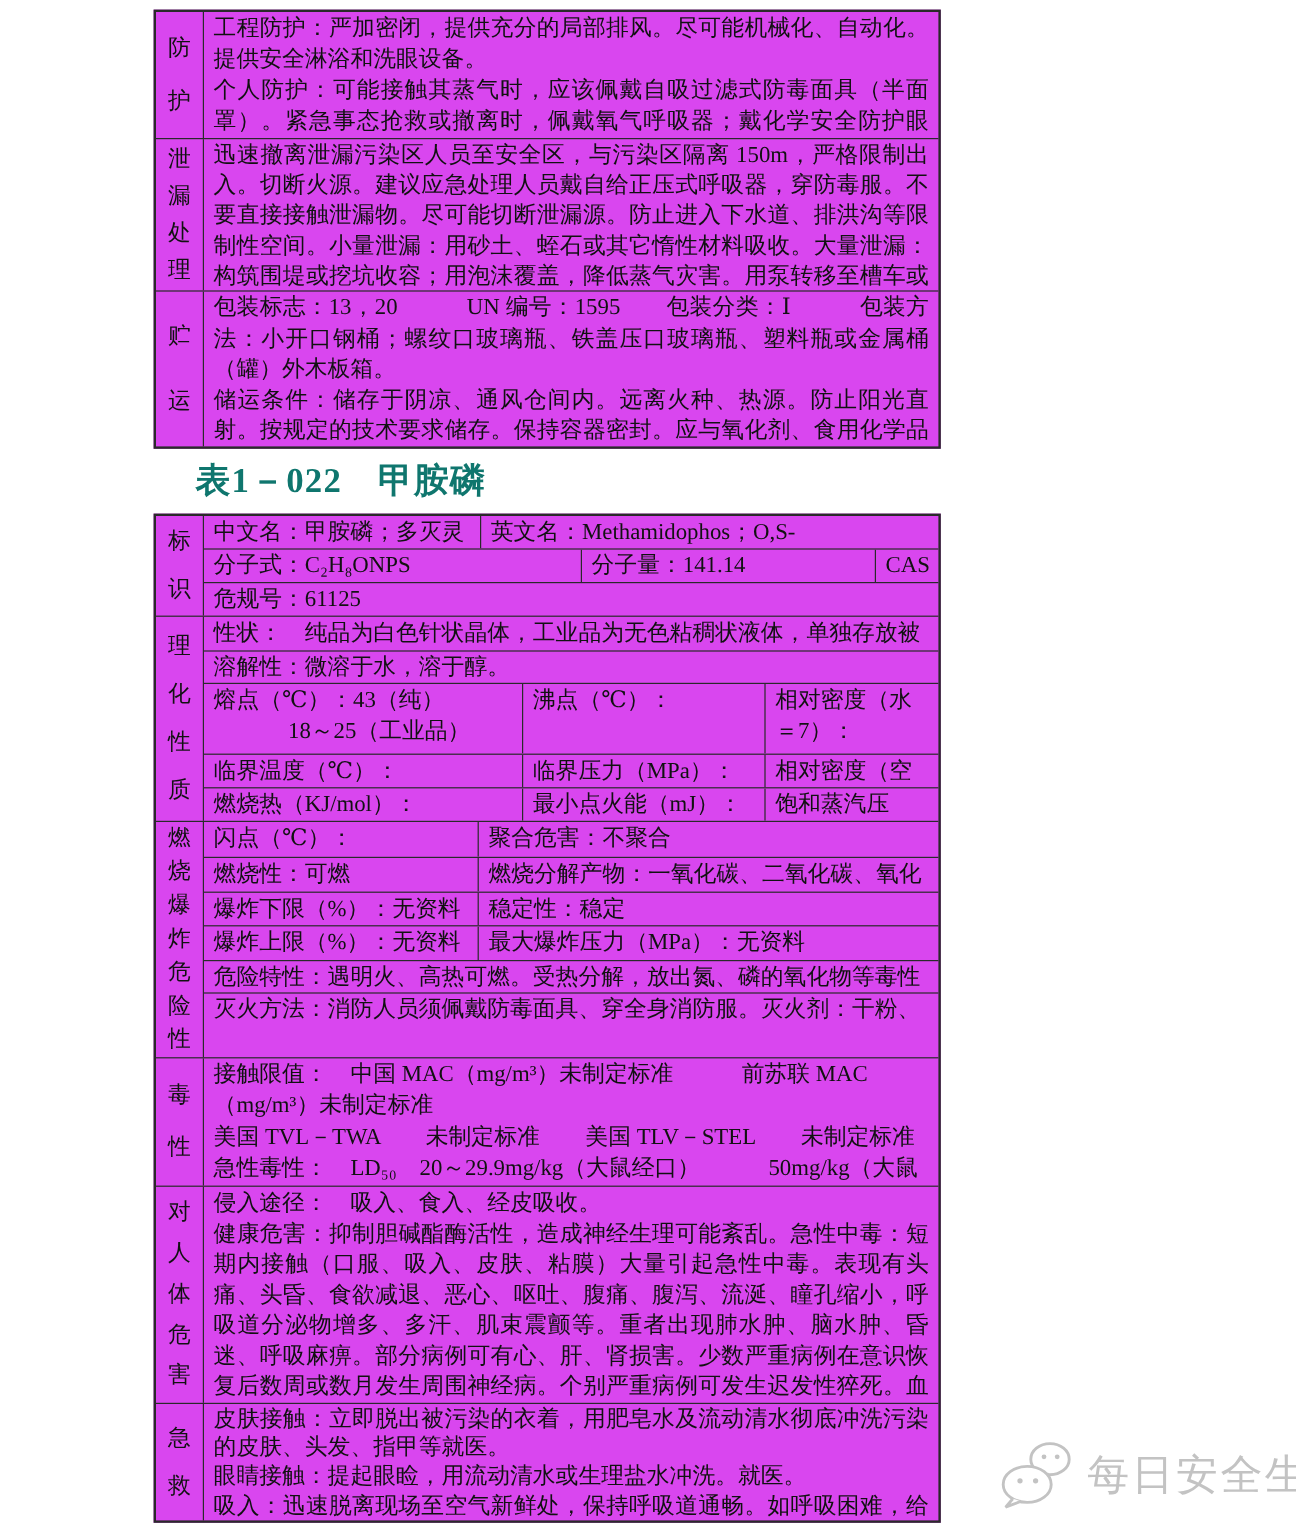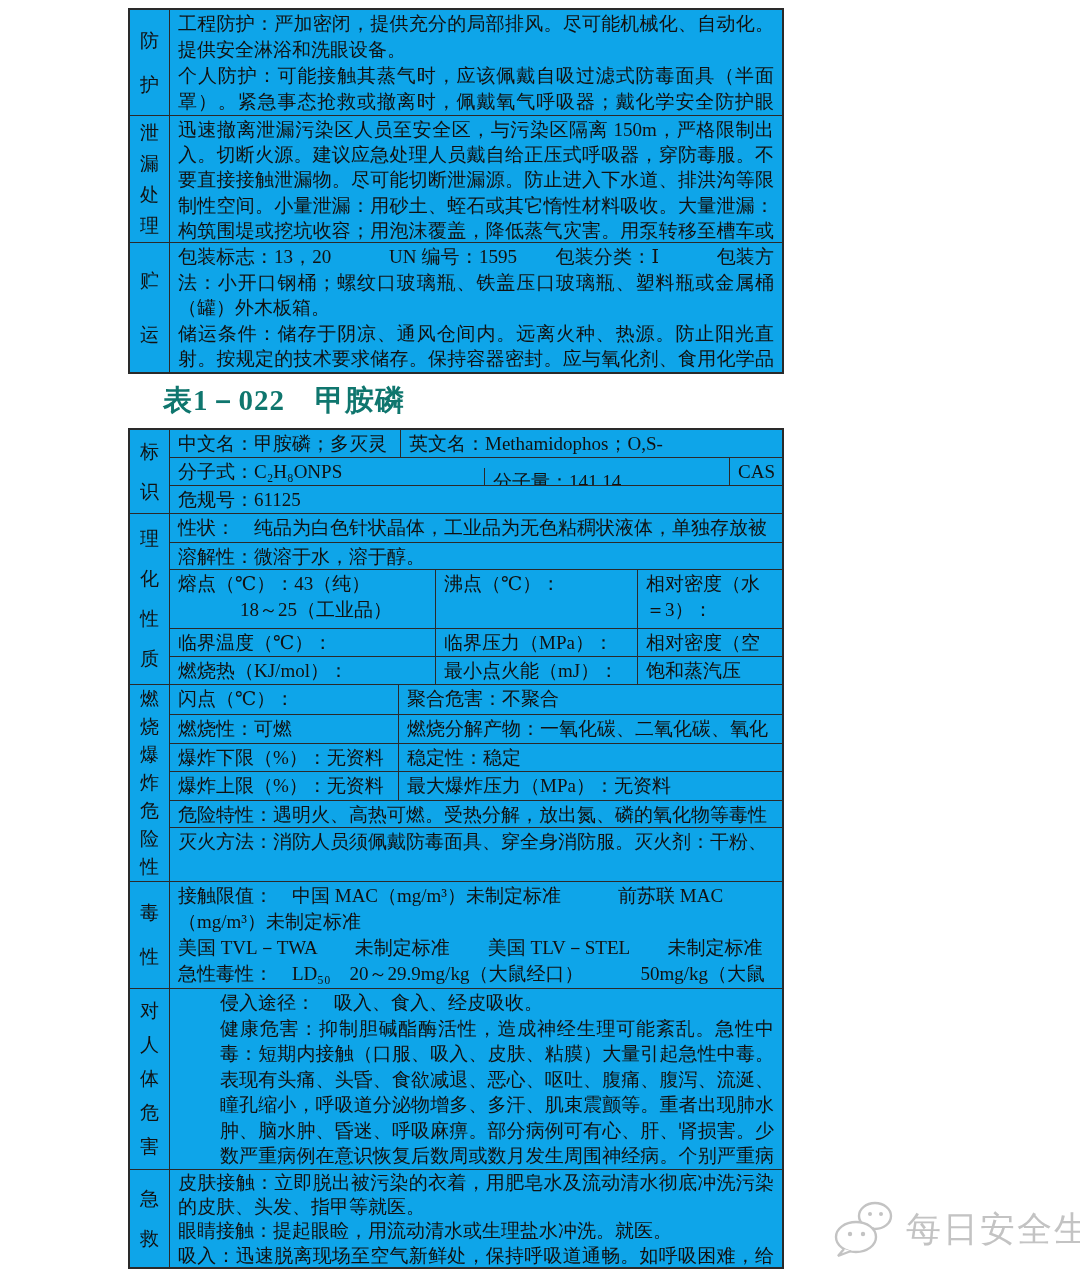--- a/index.html
+++ b/index.html
@@ -3,21 +3,21 @@
 <meta charset="utf-8">
 <style>
   html,body { margin:0; padding:0; background:#ffffff; }
   .page {
     position:relative; width:1080px; height:1279px; background:#ffffff;
     color:#111111; overflow:hidden;
     font-family:"Liberation Serif","DejaVu Serif",serif;
   }
   .tbl {
     position:absolute; left:128px; width:656px;
-    border:2px solid #2a2a2a; box-sizing:border-box; background:#0ea5e9;
+    border:2px solid #2a2a2a; box-sizing:border-box; background:#d946ef;
   }
   .sec { display:flex; }
   .sec + .sec { border-top:1.5px solid #2a2a2a; }
   .hdr {
     flex:0 0 40px; width:40px; border-right:1.5px solid #2a2a2a;
     display:flex; align-items:center; justify-content:center; box-sizing:border-box;
   }
   .vtext {
     width:1.05em; text-align:center; word-break:break-all;
     font-size:19px; color:#111;
@@ -97,21 +97,21 @@
       <div class="hdr">
         <span class="vtext" style="line-height:40px;">标识</span>
       </div>
       <div class="bd">
         <div class="row" style="height:27px;">
           <div class="cell" style="width:230px;">中文名：甲胺磷；多灭灵</div>
           <div class="cell flex1">英文名：Methamidophos；O,S-dimethylphosphoramidothioate</div>
         </div>
         <div class="row" style="height:28px;">
           <div class="cell" style="width:314px;">分子式：C₂H₈ONPS</div>
-          <div class="cell" style="width:245px;margin-top:10px;">分子量：141.14</div>
+          <div class="cell" style="width:245px;">分子量：141.14</div>
           <div class="cell flex1">CAS 号：10265－92－6</div>
         </div>
         <div class="row" style="height:28px;">
           <div class="cell flex1">危规号：61125</div>
         </div>
       </div>
     </div>
 
     <div class="sec">
       <div class="hdr">
@@ -123,21 +123,21 @@
         </div>
         <div class="row" style="height:27px;">
           <div class="cell flex1">溶解性：微溶于水，溶于醇。</div>
         </div>
         <div class="row" style="height:59px;">
           <div class="cell" style="width:265px;">
             <div>熔点（℃）：43（纯）</div>
             <div class="indent2">18～25（工业品）</div>
           </div>
           <div class="cell" style="width:202px;">沸点（℃）：</div>
-          <div class="cell flex1">相对密度（水＝3）：</div>
+          <div class="cell flex1">相对密度（水＝7）：</div>
         </div>
         <div class="row" style="height:28px;">
           <div class="cell" style="width:265px;">临界温度（℃）：</div>
           <div class="cell" style="width:202px;">临界压力（MPa）：</div>
           <div class="cell flex1">相对密度（空气＝1）：</div>
         </div>
         <div class="row" style="height:28px;">
           <div class="cell" style="width:265px;">燃烧热（KJ/mol）：</div>
           <div class="cell" style="width:202px;">最小点火能（mJ）：</div>
           <div class="cell flex1">饱和蒸汽压（KPa）：0.00004（30℃）</div>
@@ -189,21 +189,21 @@
           </div>
         </div>
       </div>
     </div>
 
     <div class="sec">
       <div class="hdr">
         <span class="vtext" style="line-height:34px;">对人体危害</span>
       </div>
       <div class="bd">
-        <div class="row" style="height:180px;margin-left:42px;">
+        <div class="row" style="height:180px;">
           <div class="cell flex1 para" style="line-height:25.5px;">
             <div>侵入途径：　吸入、食入、经皮吸收。</div>
             <div>健康危害：抑制胆碱酯酶活性，造成神经生理可能紊乱。急性中毒：短期内接触（口服、吸入、皮肤、粘膜）大量引起急性中毒。表现有头痛、头昏、食欲减退、恶心、呕吐、腹痛、腹泻、流涎、瞳孔缩小，呼吸道分泌物增多、多汗、肌束震颤等。重者出现肺水肿、脑水肿、昏迷、呼吸麻痹。部分病例可有心、肝、肾损害。少数严重病例在意识恢复后数周或数月发生周围神经病。个别严重病例可发生迟发性猝死。血胆碱酯酶活性降低。慢性影响：尚有争论。有神经衰弱综合症、多汗、肌束震颤等。血胆碱酯酶活性降低。</div>
           </div>
         </div>
       </div>
     </div>
 
     <div class="sec">
       <div class="hdr">

